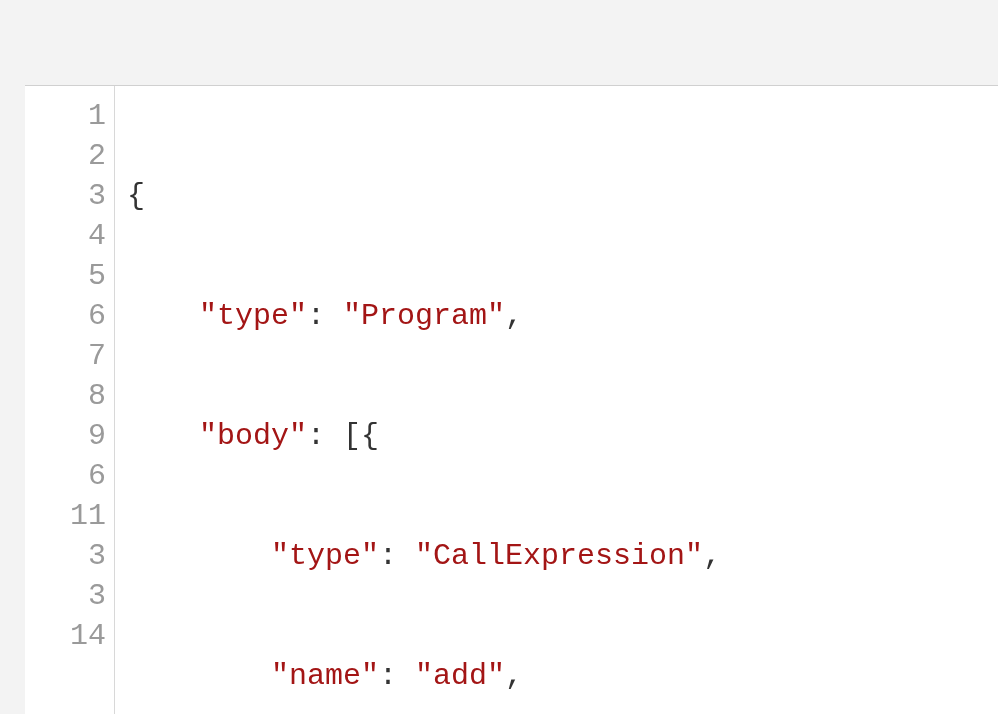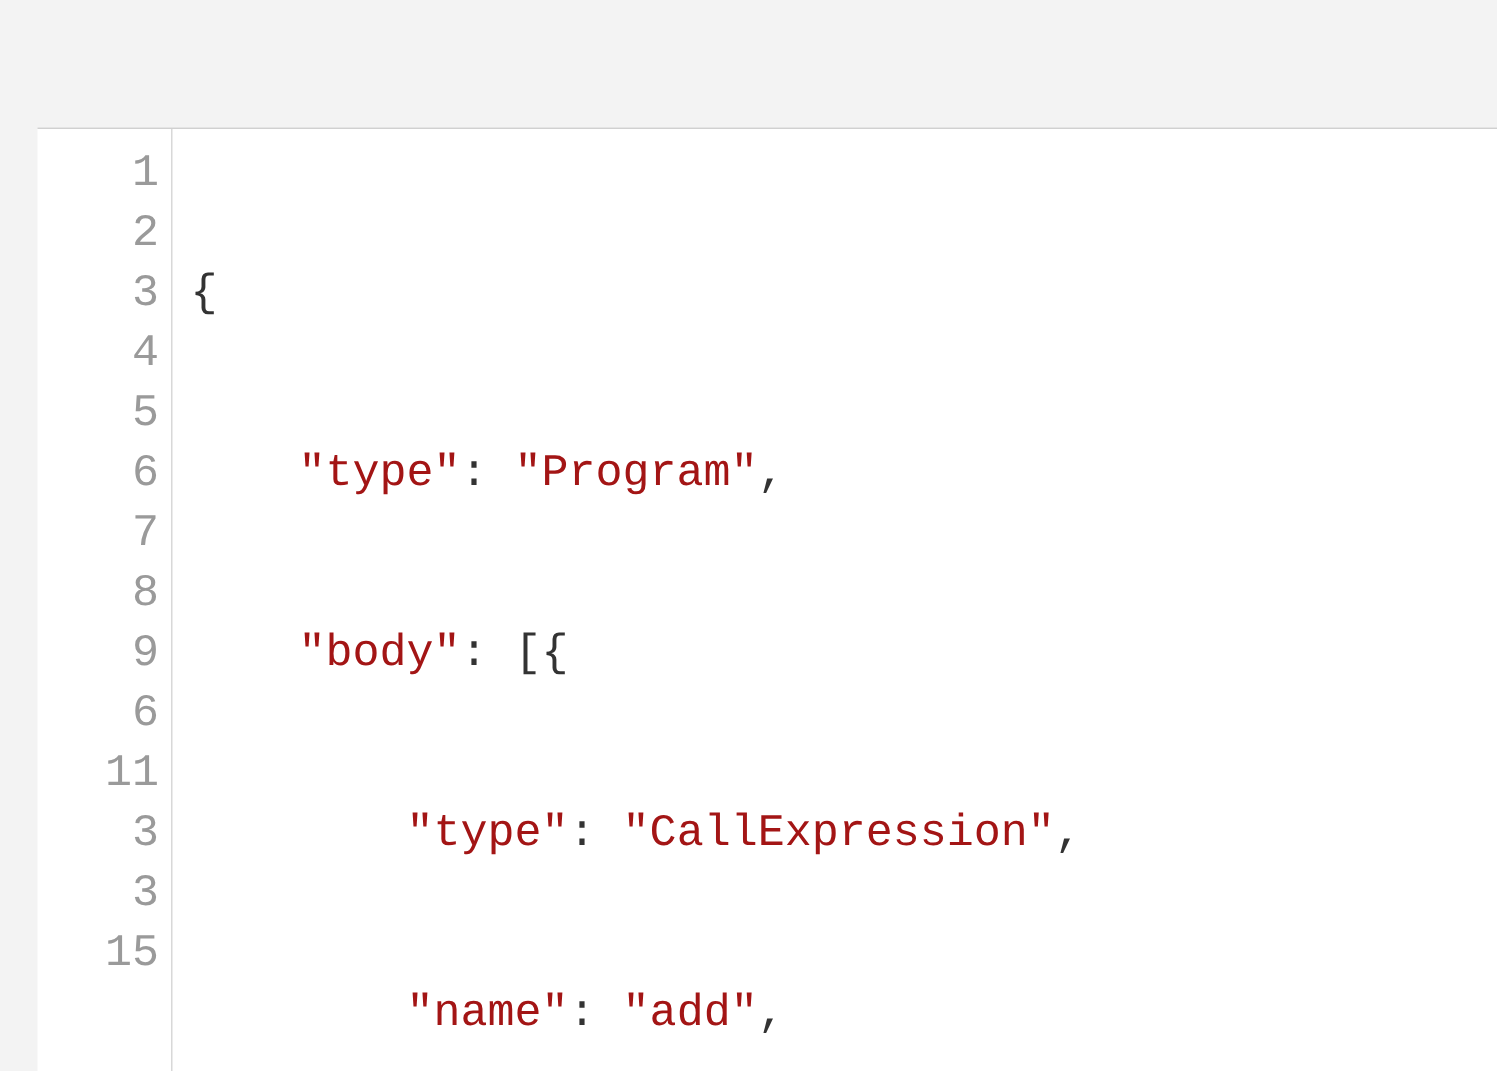--- a/index.html
+++ b/index.html
@@ -50,21 +50,21 @@
     <div class="gutter-line">4</div>
     <div class="gutter-line">5</div>
     <div class="gutter-line">6</div>
     <div class="gutter-line">7</div>
     <div class="gutter-line">8</div>
     <div class="gutter-line">9</div>
     <div class="gutter-line">6</div>
     <div class="gutter-line">11</div>
     <div class="gutter-line">3</div>
     <div class="gutter-line">3</div>
-    <div class="gutter-line">15</div>
+    <div class="gutter-line">14</div>
   </div>
   <div class="code">
     <div class="code-line"><span class="p">{</span></div>
     <div class="code-line">    <span class="s">"type"</span><span class="p">: </span><span class="s">"Program"</span><span class="p">,</span></div>
     <div class="code-line">    <span class="s">"body"</span><span class="p">: [{</span></div>
     <div class="code-line">        <span class="s">"type"</span><span class="p">: </span><span class="s">"CallExpression"</span><span class="p">,</span></div>
     <div class="code-line">        <span class="s">"name"</span><span class="p">: </span><span class="s">"add"</span><span class="p">,</span></div>
     
     
     

